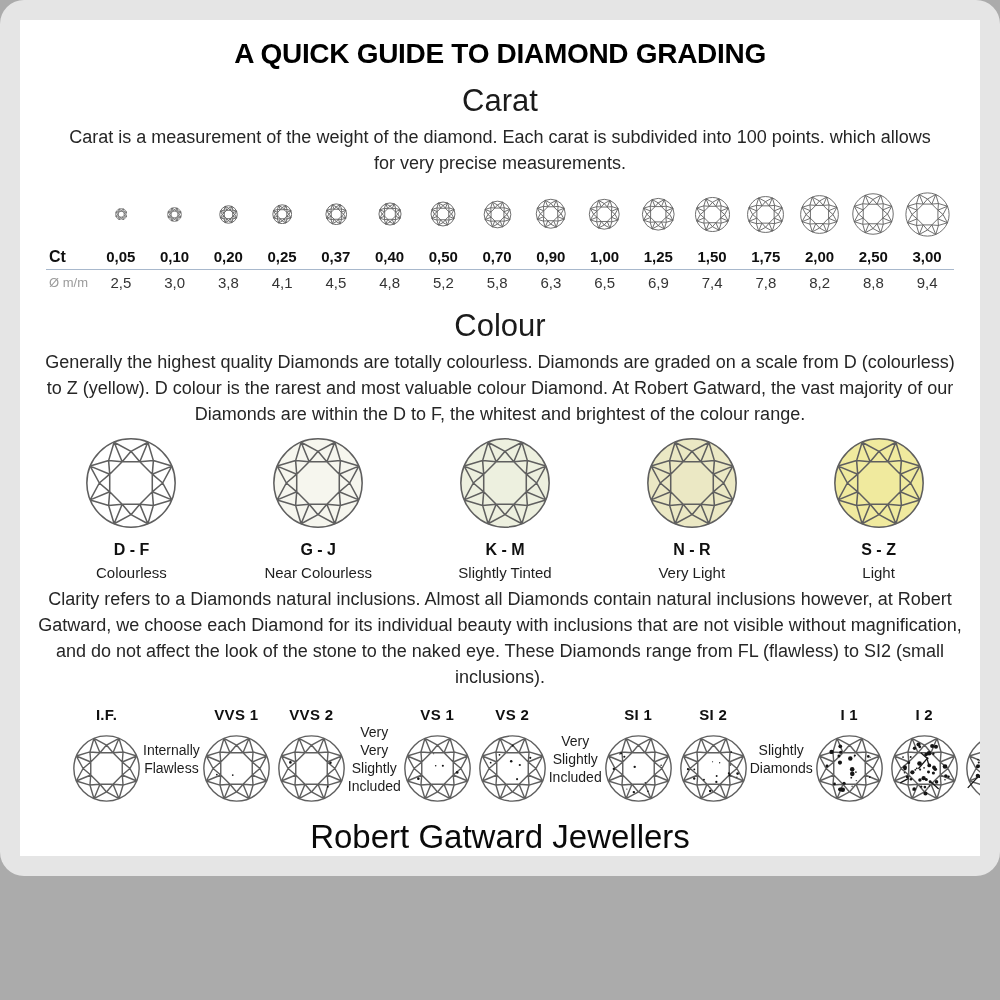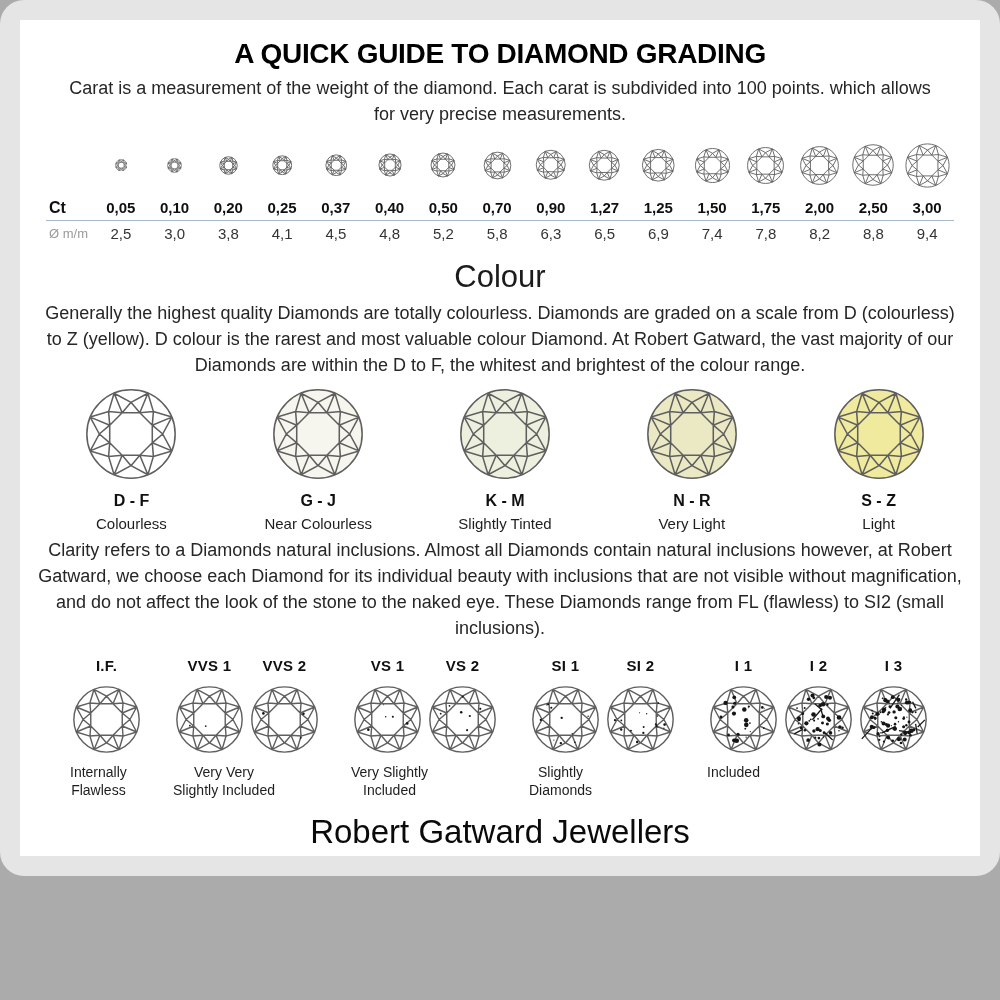--- a/index.html
+++ b/index.html
@@ -40,37 +40,38 @@
   .carat-divider{height:1px;background:#a8b8cc;margin:0;}
 
   
   .colour-grid{display:grid;grid-template-columns:repeat(5,1fr);width:934px;margin:8px auto 0;}
   .colour-item{display:flex;flex-direction:column;align-items:center;}
   .grade-range{margin-top:10px;font-weight:700;font-size:16px;color:#101010;}
   .grade-name{margin-top:5px;font-size:15px;color:#1e1e1e;}
 
   
   .clarity-strip{display:flex;justify-content:space-between;align-items:flex-start;margin:16px 32px 0;}
-  .clarity-group{display:flex;flex-direction:column;align-items:flex-start;}
+  .clarity-group{display:flex;flex-direction:row;align-items:center;}
   .clarity-items{display:flex;gap:2px;}
   .clarity-item{display:flex;flex-direction:column;align-items:center;width:73px;}
   .clarity-label{font-weight:700;font-size:15px;color:#101010;margin-bottom:10px;letter-spacing:.3px;}
   .clarity-caption{margin-top:8px;font-size:14px;line-height:18px;color:#1d1d1d;white-space:pre-line;}
 
   .brand{font-size:33px;color:#0a0a0a;margin-top:14px;font-weight:400;}
 </style>
 </head>
 <body>
 
 <div class="frame">
   <div class="inner">
 
     <h1 class="title">A QUICK GUIDE TO DIAMOND GRADING</h1>
 
     <section>
+      <h2 class="section-heading">Carat</h2>
       <p class="section-desc desc-carat">Carat is a measurement of the weight of the diamond. Each carat is subdivided into 100 points. which allows for very precise measurements.</p>
 
       <div class="carat-table">
         <div class="carat-row icon-row">
           <div class="cell unit-cell"></div>
         <div class="cell">
               <svg viewBox="-50 -50 100 100" width="12.5" height="12.5">
                 <g stroke="#5f5f5f" stroke-width="5" stroke-linejoin="round" fill="none">
                   <circle r="46" fill="#ffffff"></circle>
                   <path d="M22.17,9.18L9.18,22.17L-9.18,22.17L-22.17,9.18L-22.17,-9.18L-9.18,-22.17L9.18,-22.17L22.17,-9.18ZM22.17,9.18L42.50,17.60M22.17,9.18L23.33,23.33L17.60,42.50M42.50,17.60L23.33,23.33L9.18,22.17M9.18,22.17L17.60,42.50M9.18,22.17L0.00,33.00L-17.60,42.50M17.60,42.50L0.00,33.00L-9.18,22.17M-9.18,22.17L-17.60,42.50M-9.18,22.17L-23.33,23.33L-42.50,17.60M-17.60,42.50L-23.33,23.33L-22.17,9.18M-22.17,9.18L-42.50,17.60M-22.17,9.18L-33.00,0.00L-42.50,-17.60M-42.50,17.60L-33.00,0.00L-22.17,-9.18M-22.17,-9.18L-42.50,-17.60M-22.17,-9.18L-23.33,-23.33L-17.60,-42.50M-42.50,-17.60L-23.33,-23.33L-9.18,-22.17M-9.18,-22.17L-17.60,-42.50M-9.18,-22.17L-0.00,-33.00L17.60,-42.50M-17.60,-42.50L-0.00,-33.00L9.18,-22.17M9.18,-22.17L17.60,-42.50M9.18,-22.17L23.33,-23.33L42.50,-17.60M17.60,-42.50L23.33,-23.33L22.17,-9.18M22.17,-9.18L42.50,-17.60M22.17,-9.18L33.00,-0.00L42.50,17.60M42.50,-17.60L33.00,-0.00L22.17,9.18"></path>
@@ -202,21 +203,21 @@
           <div class="cell unit-cell">Ct</div>
         <div class="cell">0,05</div>
             <div class="cell">0,10</div>
             <div class="cell">0,20</div>
             <div class="cell">0,25</div>
             <div class="cell">0,37</div>
             <div class="cell">0,40</div>
             <div class="cell">0,50</div>
             <div class="cell">0,70</div>
             <div class="cell">0,90</div>
-            <div class="cell">1,27</div>
+            <div class="cell">1,00</div>
             <div class="cell">1,25</div>
             <div class="cell">1,50</div>
             <div class="cell">1,75</div>
             <div class="cell">2,00</div>
             <div class="cell">2,50</div>
             <div class="cell">3,00</div>
           </div>
         <div class="carat-divider"></div>
         <div class="carat-row mm-row">
           <div class="cell unit-cell">Ø m/m</div>

